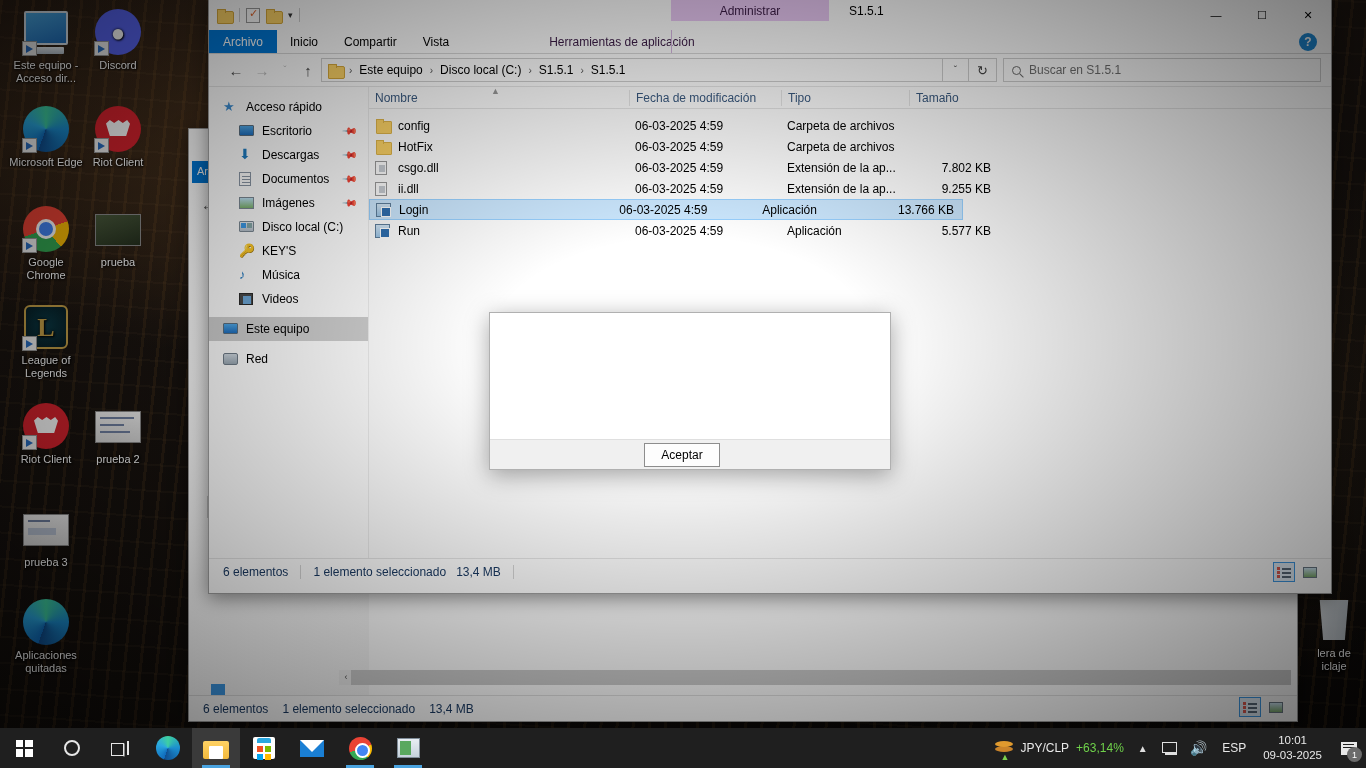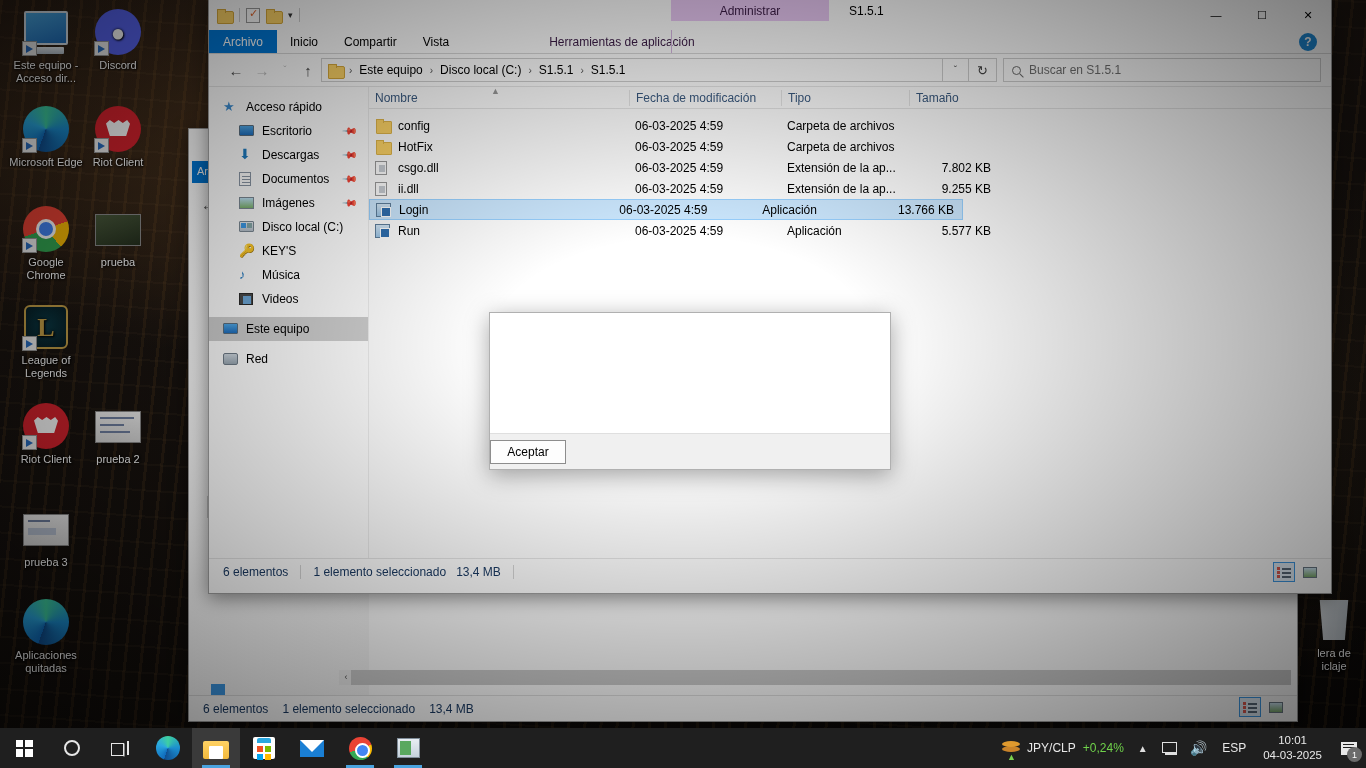--- a/index.html
+++ b/index.html
@@ -210,21 +210,21 @@
     z-index: 50;
   }
   .dlg-title { height:30px; display:flex; align-items:center; padding-left:10px; font-size:12px; color:#6b6b6b; position:relative; }
   .dlg-close { position:absolute; right:0; top:0; width:44px; height:30px; display:flex; align-items:center; justify-content:center; font-size:13px; color:#6b6b6b; }
   .dlg-body { display:flex; gap:18px; padding:14px 16px 0 20px; }
   .err-icon { width:32px; height:32px; border-radius:50%; background:radial-gradient(circle at 35% 30%, #e05a52, #b01010 70%); border:1px solid #8d0c0c; position:relative; flex:0 0 32px; }
   .err-icon::before, .err-icon::after { content:""; position:absolute; left:7px; top:14.5px; width:18px; height:4px; background:#fff; border-radius:1px; }
   .err-icon::before { transform:rotate(45deg); }
   .err-icon::after { transform:rotate(-45deg); }
   .err-text { font-size:12px; line-height:17px; color:#000; font-weight:bold; max-width:310px; }
-  .dlg-footer { position:absolute; left:0; right:0; bottom:0; height:36px; background:#f0f0f0; border-top:1px solid #dfdfdf; display:flex; align-items:center; justify-content:flex-start; padding-right:16px; }
+  .dlg-footer { position:absolute; left:0; right:0; bottom:0; height:30px; background:#f0f0f0; border-top:1px solid #dfdfdf; display:flex; align-items:center; justify-content:center; padding-right:16px; }
   .dlg-btn { min-width:76px; height:24px; background:#fdfdfd; border:1px solid #8d8d8d; font-size:12px; display:flex; align-items:center; justify-content:center; }
 
   
   #taskbar { position:absolute; left:0; bottom:0; width:1366px; height:40px; background:#1f1f1f; display:flex; align-items:center; z-index:100; }
   .start-btn { width:48px; height:40px; display:flex; align-items:center; justify-content:center; }
   .start-logo { width:17px; height:17px; display:grid; grid-template-columns:1fr 1fr; grid-template-rows:1fr 1fr; gap:2px; }
   .start-logo i { background:#fff; display:block; }
   .tsearch { width:340px; height:30px; background:#ededed; display:flex; align-items:center; gap:12px; padding-left:16px; color:#3a3a3a; font-size:12px; }
   .tsearch .mag { border-color:#3a3a3a; }
   .tsearch .mag::after { background:#3a3a3a; }
@@ -670,37 +670,37 @@
       <span class="tb-app"></span>
       <span class="underline"></span>
     </div>
 
     <div class="tray">
       <div class="tray-item">
         <span class="coin">
             <span class="coin-arrow">▲</span>
           </span>
         <span>JPY/CLP</span>
-        <span class="pct-up">+0,24%</span>
+        <span class="pct-up">+63,14%</span>
       </div>
       <div class="tray-item">
         <span class="tray-chev">▲</span>
       </div>
       <div class="tray-item">
         <span class="tray-net"></span>
       </div>
       <div class="tray-item">
         <span style="font-size:14px;">🔊</span>
       </div>
       <div class="tray-item">
         <span>ESP</span>
       </div>
       <div class="clock">
         <div>10:01</div>
-        <div>04-03-2025</div>
+        <div>09-03-2025</div>
       </div>
       <div class="notif">
         <span class="notif-box"></span>
         <span class="notif-badge">1</span>
       </div>
     </div>
   </div>
 
 </div>
 

